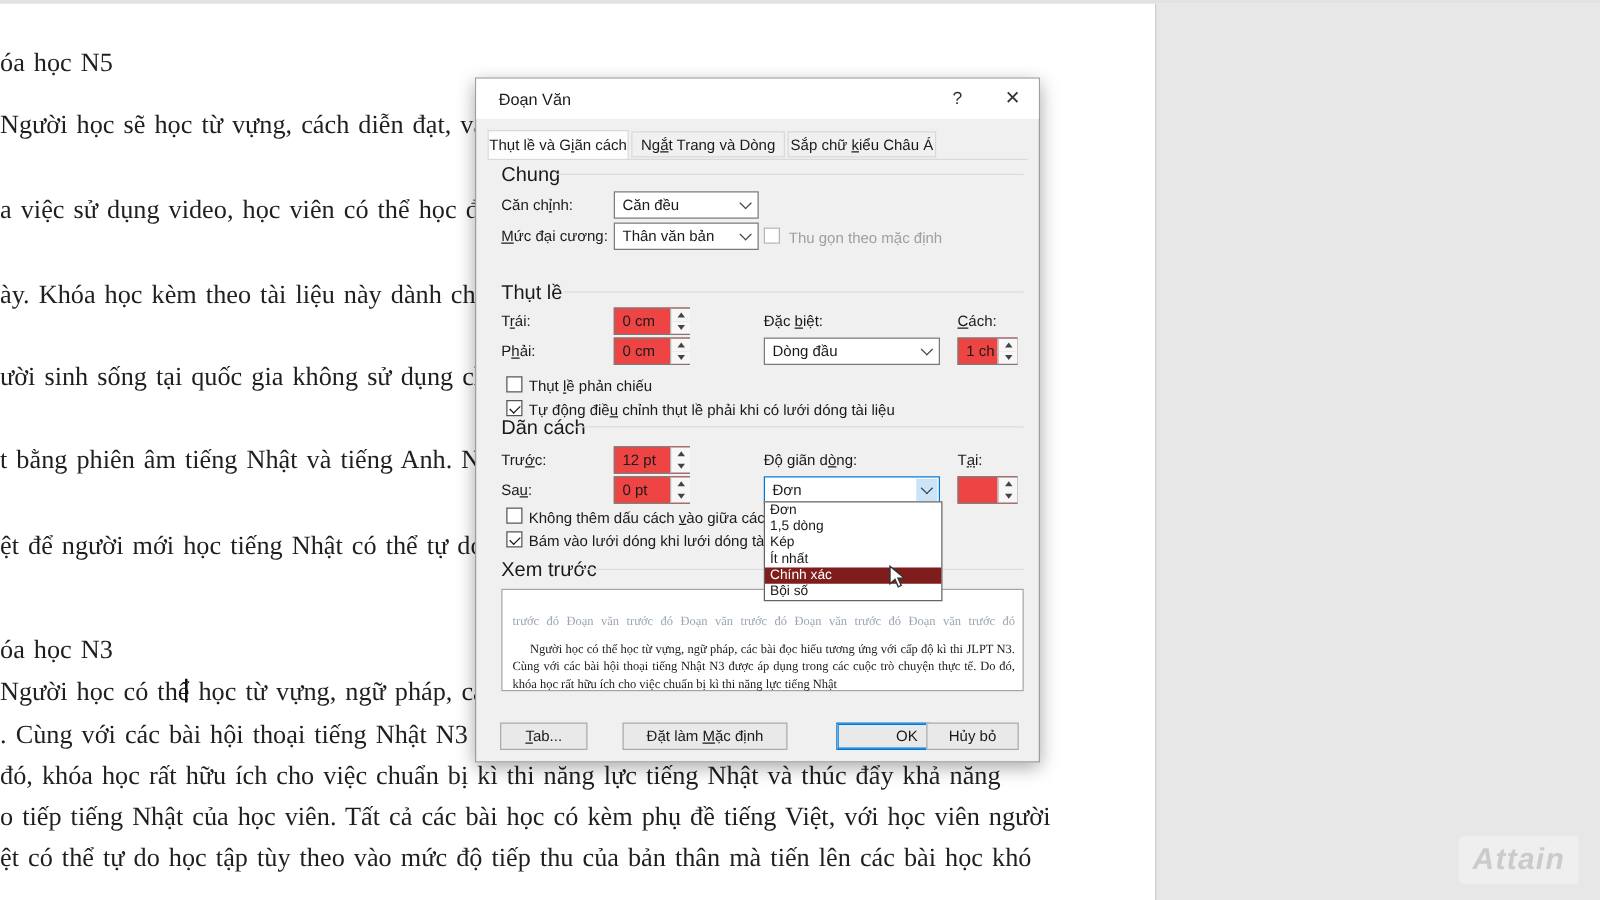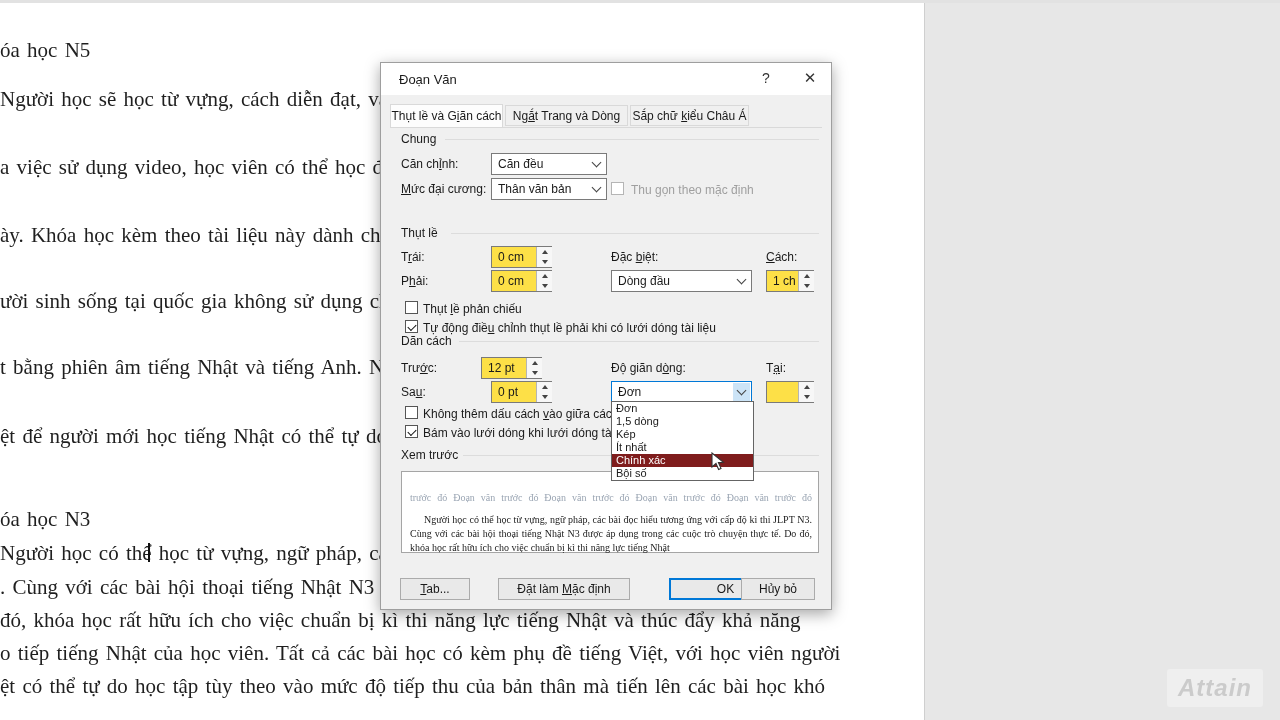--- a/index.html
+++ b/index.html
@@ -27,38 +27,38 @@
   #dlg-close{left:418px;top:6px;width:22px;height:20px;text-align:center;font-size:15px;color:#333;}
 
   
   #tabstrip{left:9px;top:41px;width:432px;height:23px;border-bottom:1px solid #d9d9d9;}
   .tab{position:absolute;top:1px;height:21px;line-height:21px;text-align:center;
        background:#f0f0f0;border:1px solid #d9d9d9;box-sizing:border-box;}
   .tab.active{top:0;height:23px;line-height:22px;background:#fdfdfd;border-bottom:none;z-index:2;}
   u{text-decoration:underline;}
 
   
-  .grp-label{font-size:12px;color:#1a1a1a;}
+  .grp-label{font-size:16px;color:#1a1a1a;}
   .grp-line{height:1px;background:#dcdcdc;}
 
   .lbl{font-size:12px;color:#1a1a1a;white-space:nowrap;}
   .lbl.disabled{color:#9f9f9f;}
 
   
   .combo{background:#fff;border:1px solid #7a7a7a;box-sizing:border-box;height:22px;line-height:20px;
          padding-left:6px;white-space:nowrap;}
   .combo .arr{position:absolute;right:1px;top:1px;width:17px;height:18px;background:#fff;
               display:flex;align-items:center;justify-content:center;}
   .combo .arr::after{content:"";width:6px;height:6px;border-left:1.4px solid #444;border-bottom:1.4px solid #444;
               transform:rotate(-45deg);margin-top:-3px;}
   .combo.focused{border:1px solid #0078d7;}
   .combo.focused .arr{background:#cce4f7;}
 
   
-  .spin{background:#fde047;border:1px solid #7a7a7a;box-sizing:border-box;height:22px;line-height:20px;padding-left:6px;}
+  .spin{background:#ef4444;border:1px solid #7a7a7a;box-sizing:border-box;height:22px;line-height:20px;padding-left:6px;}
   .spin .btns{position:absolute;right:0;top:0;width:15px;height:20px;}
   .spin .btns div{position:absolute;left:0;width:15px;height:10px;background:#f7f7f7;border-left:1px solid #b5b5b5;
                   display:flex;align-items:center;justify-content:center;}
   .spin .btns .up{top:0;border-bottom:0.5px solid #b5b5b5;}
   .spin .btns .dn{bottom:0;}
   .tri-up{width:0;height:0;border-left:3px solid transparent;border-right:3px solid transparent;border-bottom:4px solid #444;}
   .tri-dn{width:0;height:0;border-left:3px solid transparent;border-right:3px solid transparent;border-top:4px solid #444;}
 
   
   .cb{width:13px;height:13px;background:#fff;border:1px solid #555;box-sizing:border-box;}
@@ -197,21 +197,21 @@
     <div class="abs cb checked" style="left:24px;top:257px"></div>
     <div class="abs lbl" style="left:42px;top:258px">Tự động điề<u>u</u> chỉnh thụt lề phải khi có lưới dóng tài liệu</div>
 
     <div class="abs grp-label" style="left:20px;top:271px">Dãn cách</div>
     <div class="abs grp-line" style="left:78px;top:278px;width:360px"></div>
 
     <div class="abs lbl" style="left:20px;top:298px">Trư<u>ớ</u>c:</div>
     <div class="abs lbl" style="left:230px;top:298px">Độ giãn d<u>ò</u>ng:</div>
     <div class="abs lbl" style="left:385px;top:298px">T<u>ạ</u>i:</div>
 
-    <div class="abs spin" style="left:100px;top:294px;width:61px">
+    <div class="abs spin" style="left:110px;top:294px;width:61px">
       <span>12 pt</span>
       <span class="btns">
           <div class="up">
             <span class="tri-up"></span>
           </div>
           <div class="dn">
             <span class="tri-dn"></span>
           </div>
         </span>
     </div>

